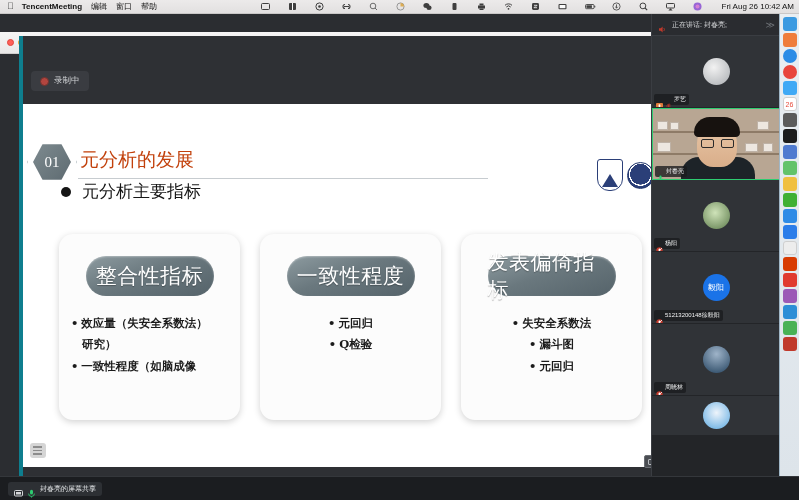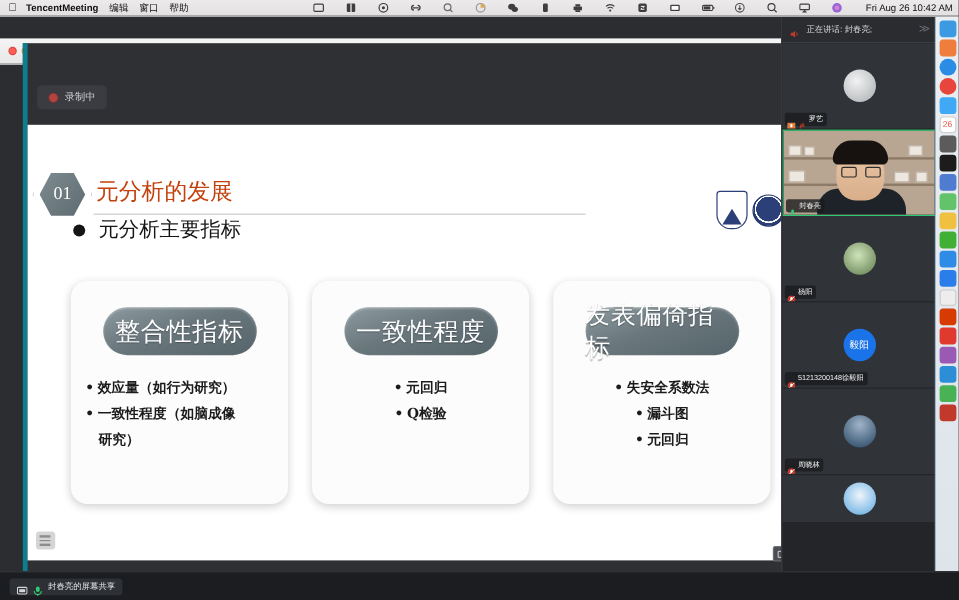--- a/index.html
+++ b/index.html
@@ -471,23 +471,23 @@
           <span class="mb-text">元分析主要指标</span>
         </div>
 
         <div class="cards">
 
           <div class="card">
             <div class="pill">
               <span class="pill-txt">整合性指标</span>
             </div>
             <div class="card-list">
-              <div class="card-li"><span class="bdot">•</span><span>效应量（如行为研究）</span></div>
+              <div class="card-li"><span class="bdot">•</span><span>效应量（失安全系数法）</span></div>
+              <div class="card-li" style="padding-left:11px"><span>研究）</span></div>
               <div class="card-li"><span class="bdot">•</span><span>一致性程度（如脑成像</span></div>
-              <div class="card-li" style="padding-left:11px"><span>研究）</span></div>
             </div>
           </div>
 
           <div class="card">
             <div class="pill">
               <span class="pill-txt">一致性程度</span>
             </div>
             <div class="card-list center">
               <div class="card-li"><span class="bdot">•</span><span>元回归</span></div>
               <div class="card-li"><span class="bdot">•</span><span>Q检验</span></div>

